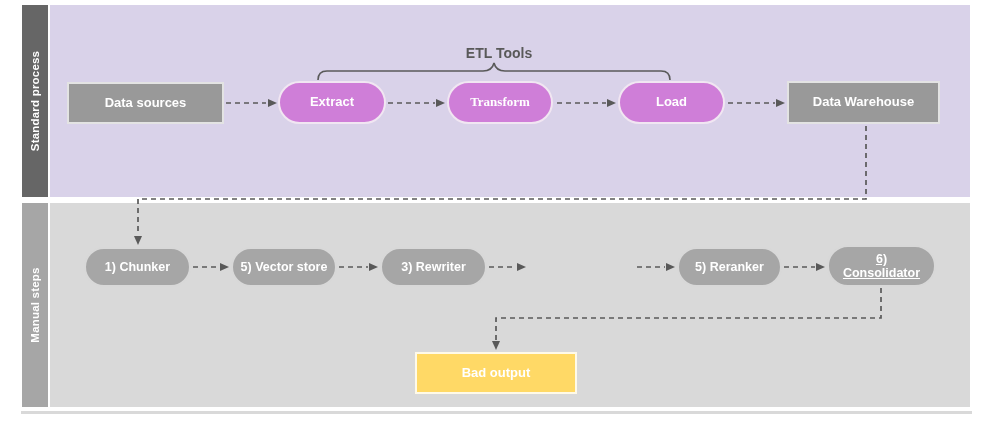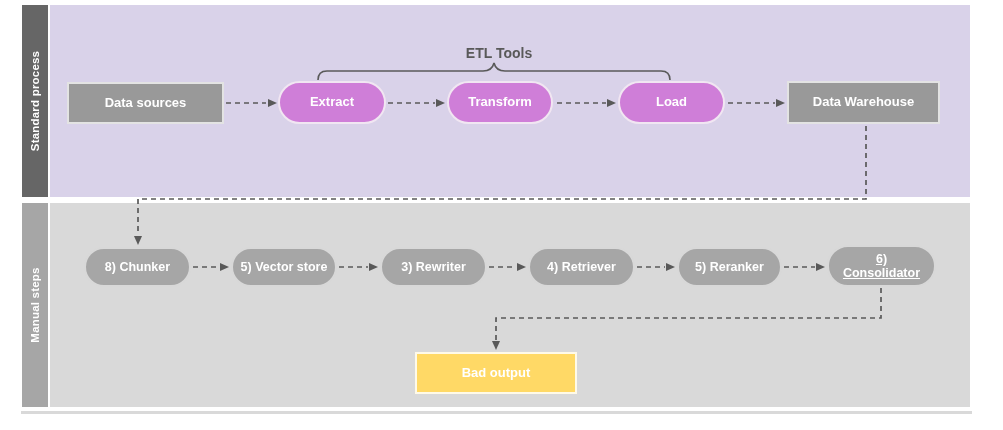--- a/index.html
+++ b/index.html
@@ -119,41 +119,38 @@
   </svg>
 
   <div class="etl-tools-label">ETL Tools</div>
 
   <div class="node rect-gray" style="left:67px; top:82px; width:157px; height:42px;">
     <span class="lbl">Data sources</span>
   </div>
   <div class="node pill-magenta" style="left:278px; top:81px; width:108px; height:43px;">
     <span class="lbl">Extract</span>
   </div>
-  <div class="node pill-magenta" style="left:447px; top:81px; width:106px; height:43px;">
+  <div class="node pill-magenta" style="left:447px; top:81px; width:106px; height:43px;font-family:Liberation Serif, serif;">
     <span class="lbl">Transform</span>
   </div>
   <div class="node pill-magenta" style="left:618px; top:81px; width:107px; height:43px;">
     <span class="lbl">Load</span>
   </div>
   <div class="node rect-gray" style="left:787px; top:81px; width:153px; height:43px;">
     <span class="lbl">Data Warehouse</span>
   </div>
 
   <div class="node pill-gray" style="left:84px; top:247px; width:107px; height:40px;">
-    <span class="lbl">8) Chunker</span>
+    <span class="lbl">1) Chunker</span>
   </div>
   <div class="node pill-gray" style="left:231px; top:247px; width:106px; height:40px;">
     <span class="lbl">5) Vector store</span>
   </div>
   <div class="node pill-gray" style="left:380px; top:247px; width:107px; height:40px;">
     <span class="lbl">3) Rewriter</span>
-  </div>
-  <div class="node pill-gray" style="left:528px; top:247px; width:107px; height:40px;">
-    <span class="lbl">4) Retriever</span>
   </div>
   <div class="node pill-gray" style="left:677px; top:247px; width:105px; height:40px;">
     <span class="lbl">5) Reranker</span>
   </div>
   <div class="node pill-gray" style="left:827px; top:245px; width:109px; height:42px;text-decoration:underline;">
     <span class="lbl">6) Consolidator</span>
   </div>
 
   <div class="node rect-yellow" style="left:415px; top:352px; width:162px; height:42px;">
     <span class="lbl">Bad output</span>

